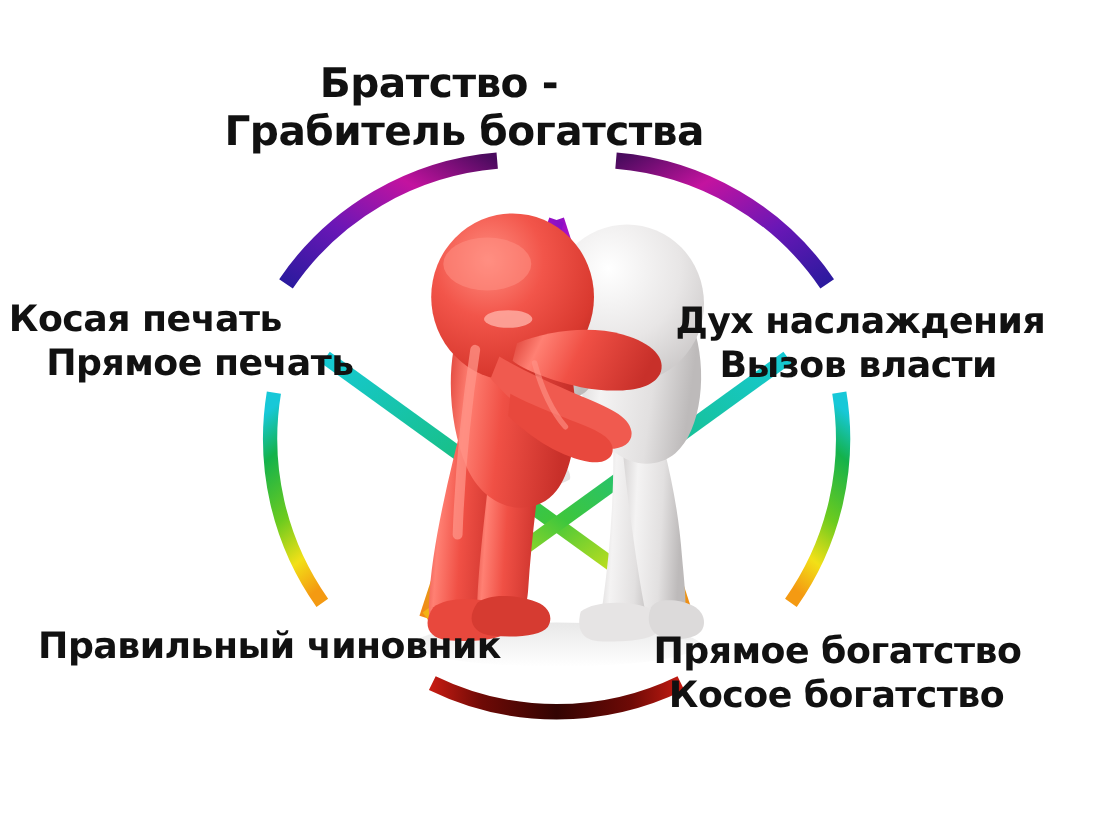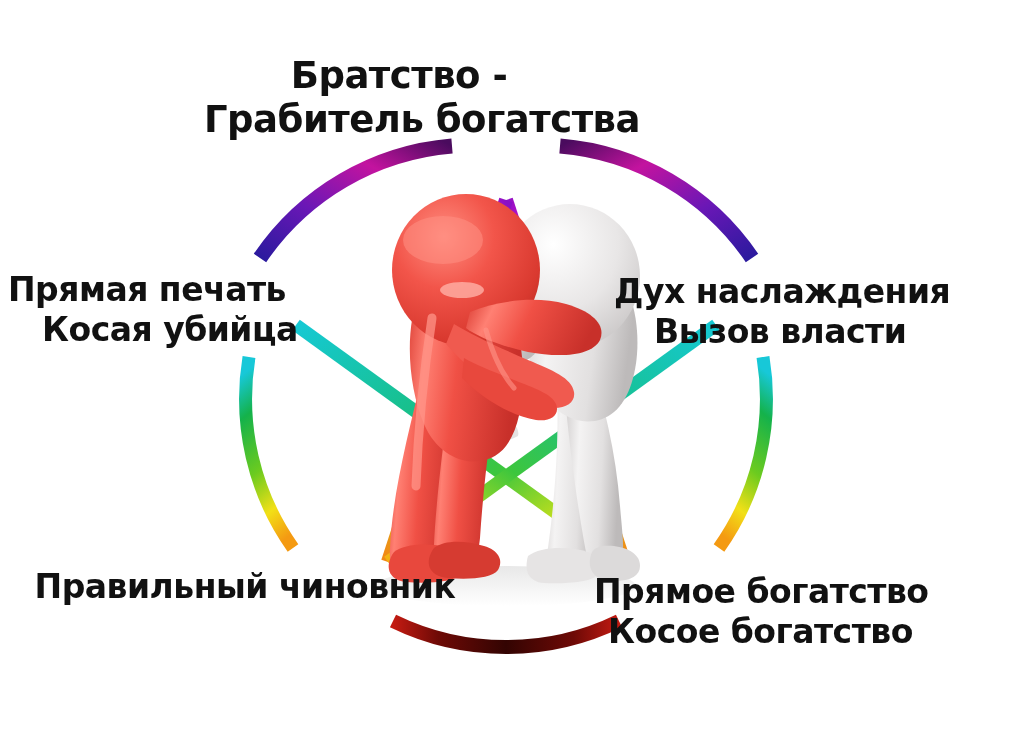--- a/index.html
+++ b/index.html
@@ -226,22 +226,22 @@
       </g>
     </g>
   </svg>
 
   <div class="lbl" id="label-top">
     <span class="ln ln1">Братство -</span>
     <span class="ln ln2">Грабитель богатства</span>
   </div>
 
   <div class="lbl" id="label-left">
-    <span class="ln ln1">Прямая печать</span>
-    <span class="ln ln2">Косая убийца</span>
+    <span class="ln ln1">Косая печать</span>
+    <span class="ln ln2">Прямое печать</span>
   </div>
 
   <div class="lbl" id="label-right">
     <span class="ln ln1">Дух наслаждения</span>
     <span class="ln ln2">Вызов власти</span>
   </div>
 
   <div class="lbl" id="label-bottom-left">
     <span class="ln ln1">Правильный чиновник</span>
   </div>

